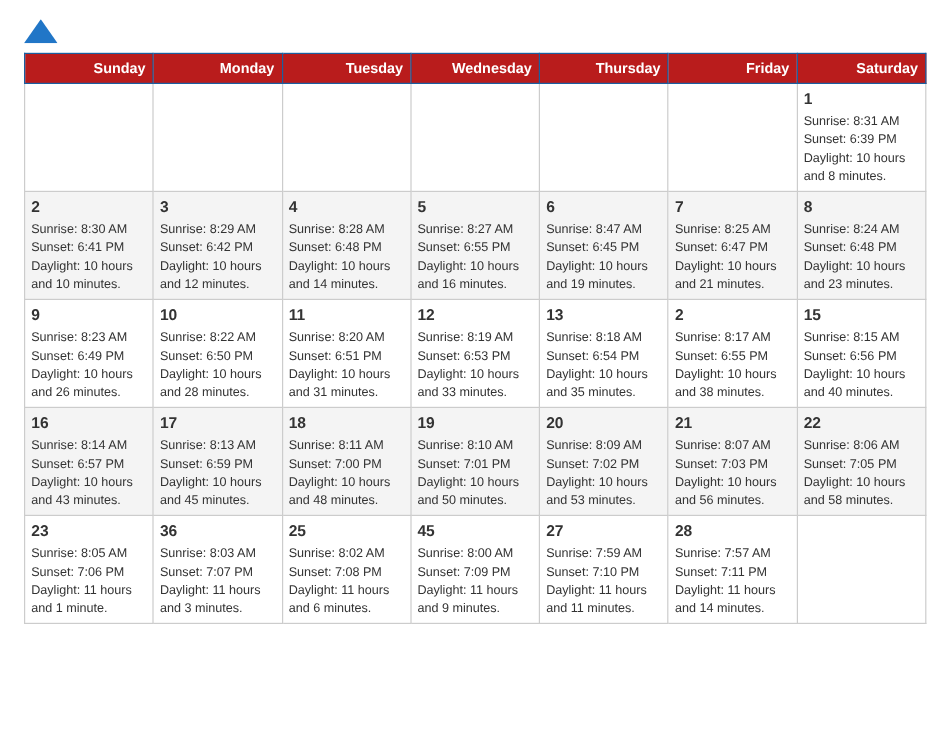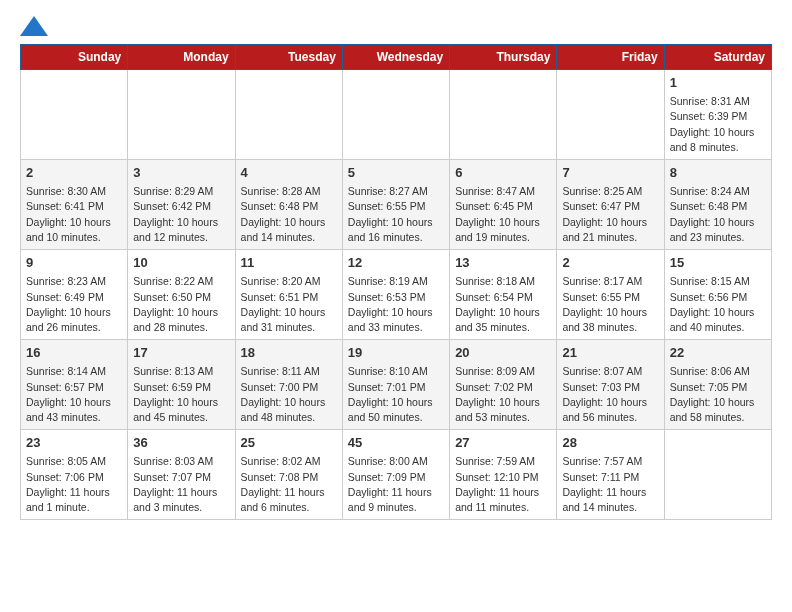--- a/index.html
+++ b/index.html
@@ -298,21 +298,21 @@
           </td>
           <td>
             <span class="day-number">45</span>
             <div class="day-info">Sunrise: 8:00 AM
 Sunset: 7:09 PM
 Daylight: 11 hours and 9 minutes.</div>
           </td>
           <td>
             <span class="day-number">27</span>
             <div class="day-info">Sunrise: 7:59 AM
-Sunset: 12:10 PM
+Sunset: 7:10 PM
 Daylight: 11 hours and 11 minutes.</div>
           </td>
           <td>
             <span class="day-number">28</span>
             <div class="day-info">Sunrise: 7:57 AM
 Sunset: 7:11 PM
 Daylight: 11 hours and 14 minutes.</div>
           </td>
           <td class="empty-cell"></td>
         </tr>

